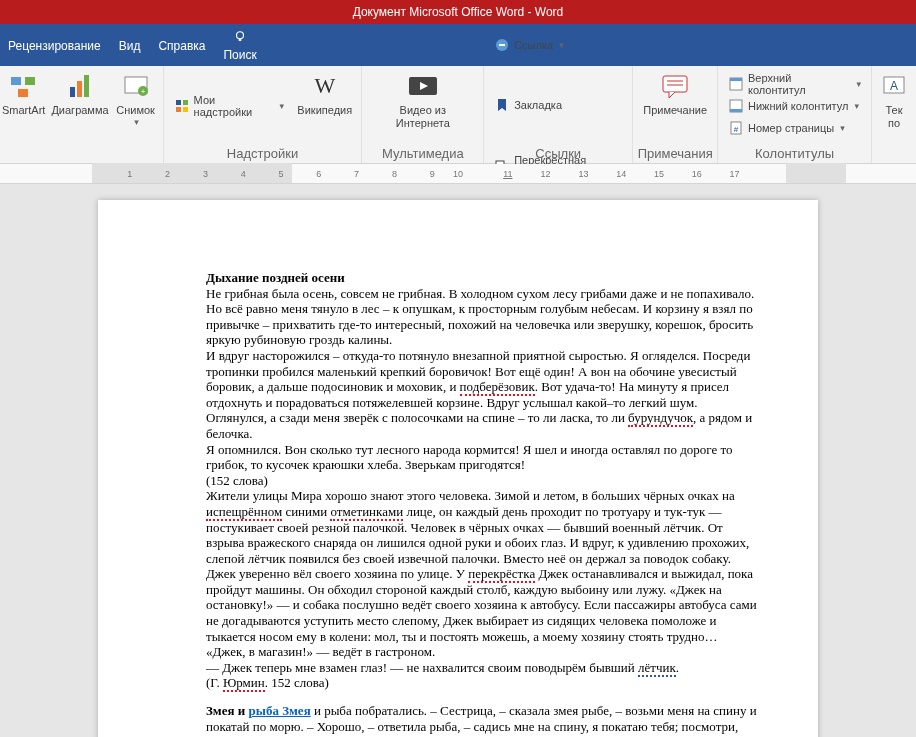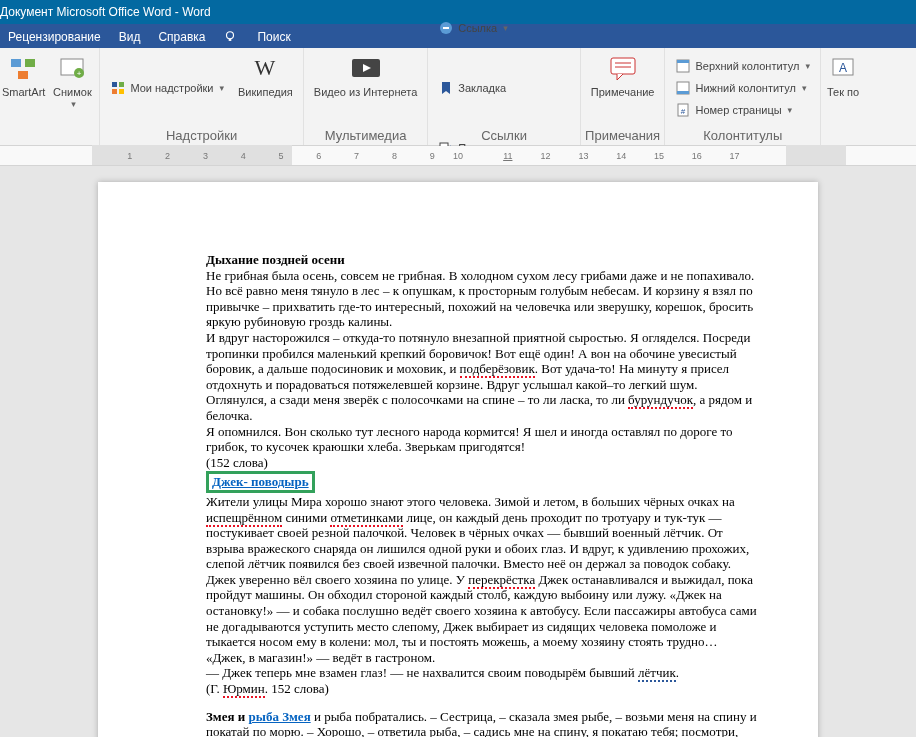--- a/index.html
+++ b/index.html
@@ -8,42 +8,44 @@
     font-family: "Segoe UI", Tahoma, sans-serif;
     font-size: 12px;
     background: #e6e6e6;
     overflow: hidden;
     width: 916px;
     height: 737px;
   }
 
   
   .titlebar {
-    background: #0369a1;
+    background: #b91c1c;
     color: #fff;
     height: 24px;
     display: flex;
     align-items: center;
+    justify-content: center;
     font-size: 12px;
   }
 
   
   .tabsrow {
     background: #2b579a;
     color: #fff;
     display: flex;
     align-items: center;
     padding: 6px 8px 4px 8px;
     gap: 18px;
   }
   .tabsrow .tab { cursor: pointer; }
   .tabsrow .search {
     display: flex;
     align-items: center;
-    gap: 20px;
+    gap: 4px;
+    flex-direction: column;
   }
   .tabsrow .search svg { display:block; }
 
   
   .ribbon {
     background: #f3f3f3;
     border-bottom: 1px solid #d4d4d4;
     display: flex;
     height: 98px;
   }
@@ -182,20 +184,30 @@
     <div class="group-body">
       <div class="partialbtn">
         <span class="icon">
           <svg width="30" height="30">
               <rect x="2" y="6" width="10" height="8" fill="#5b9bd5"></rect>
               <rect x="16" y="6" width="10" height="8" fill="#70ad47"></rect>
               <rect x="9" y="18" width="10" height="8" fill="#ed7d31"></rect>
             </svg>
         </span>
         <span>SmartArt</span>
+      </div>
+      <div class="partialbtn">
+        <span class="icon">
+          <svg width="30" height="30">
+              <rect x="5" y="16" width="5" height="10" fill="#2b579a"></rect>
+              <rect x="12" y="10" width="5" height="16" fill="#ed7d31"></rect>
+              <rect x="19" y="4" width="5" height="22" fill="#70ad47"></rect>
+            </svg>
+        </span>
+        <span>Диаграмма</span>
       </div>
       <div class="partialbtn">
         <span class="icon">
           <svg width="30" height="30">
               <rect x="4" y="6" width="22" height="16" fill="#fff" stroke="#888"></rect>
               <circle cx="22" cy="20" r="5" fill="#70ad47"></circle>
               <text x="22" y="23" font-size="8" fill="#fff" text-anchor="middle">+</text>
             </svg>
         </span>
         <span>Снимок</span>
@@ -379,21 +391,20 @@
 </div>
 
 <div class="docarea">
   <div class="page">
     <div class="doc-content">
       <p class="para"><b>Дыхание поздней осени</b></p>
       <p class="para">Не грибная была осень, совсем не грибная. В холодном сухом лесу грибами даже и не попахивало. Но всё равно меня тянуло в лес – к опушкам, к просторным голубым небесам. И корзину я взял по привычке – прихватить где-то интересный, похожий на человечка или зверушку, корешок, бросить яркую рубиновую гроздь калины.</p>
       <p class="para"><span>И вдруг насторожился – откуда-то потянуло внезапной приятной сыростью. Я огляделся. Посреди тропинки пробился маленький крепкий боровичок! Вот ещё один! А вон на обочине увесистый боровик, а дальше подосиновик и моховик, и </span><span class="err">подберёзовик</span><span>. Вот удача-то! На минуту я присел отдохнуть и порадоваться потяжелевшей корзине. Вдруг услышал какой–то легкий шум. Оглянулся, а сзади меня зверёк с полосочками на спине – то ли ласка, то ли </span><span class="err">бурундучок</span><span>, а рядом и белочка.</span></p>
       <p class="para">Я опомнился. Вон сколько тут лесного народа кормится! Я шел и иногда оставлял по дороге то грибок, то кусочек краюшки хлеба. Зверькам пригодятся!</p>
       <p class="para">(152 слова)</p>
-      <p class="para"><span class="green-box"><span class="hl-link">Джек- поводырь</span></span></p>
       <p class="para"><span>Жители улицы Мира хорошо знают этого человека. Зимой и летом, в больших чёрных очках на </span><span class="err">испещрённом</span><span> синими </span><span class="err">отметинками</span><span> лице, он каждый день проходит по тротуару и тук-тук — постукивает своей резной палочкой. Человек в чёрных очках — бывший военный лётчик. От взрыва вражеского снаряда он лишился одной руки и обоих глаз. И вдруг, к удивлению прохожих, слепой лётчик появился без своей извечной палочки. Вместо неё он держал за поводок собаку. Джек уверенно вёл своего хозяина по улице. У </span><span class="err">перекрёстка</span><span> Джек останавливался и выжидал, пока пройдут машины. Он обходил стороной каждый столб, каждую выбоину или лужу. «Джек на остановку!» — и собака послушно ведёт своего хозяина к автобусу. Если пассажиры автобуса сами не догадываются уступить место слепому, Джек выбирает из сидящих человека помоложе и тыкается носом ему в колени: мол, ты и постоять можешь, а моему хозяину стоять трудно… «Джек, в магазин!» — ведёт в гастроном.</span></p>
       <p class="para"><span>— Джек теперь мне взамен глаз! — не нахвалится своим поводырём бывший </span><span class="err-blue">лётчик</span><span>.</span></p>
       <p class="para"><span>(Г. </span><span class="err">Юрмин</span><span>. 152 слова)</span></p>
       <p class="para" style="height:12px;"></p>
       <p class="para"><b>Змея и </b><b><span class="hl-link">рыба Змея</span></b><span> и рыба побратались. – Сестрица, – сказала змея рыбе, – возьми меня на спину и покатай по морю. – Хорошо, – ответила рыба, – садись мне на спину, я покатаю тебя; посмотри, каково наше море. Змея обвилась вокруг рыбы, а та поплыла по морю. Не успели</span></p>
     </div>
   </div>
 </div>
 
 </body></html>

